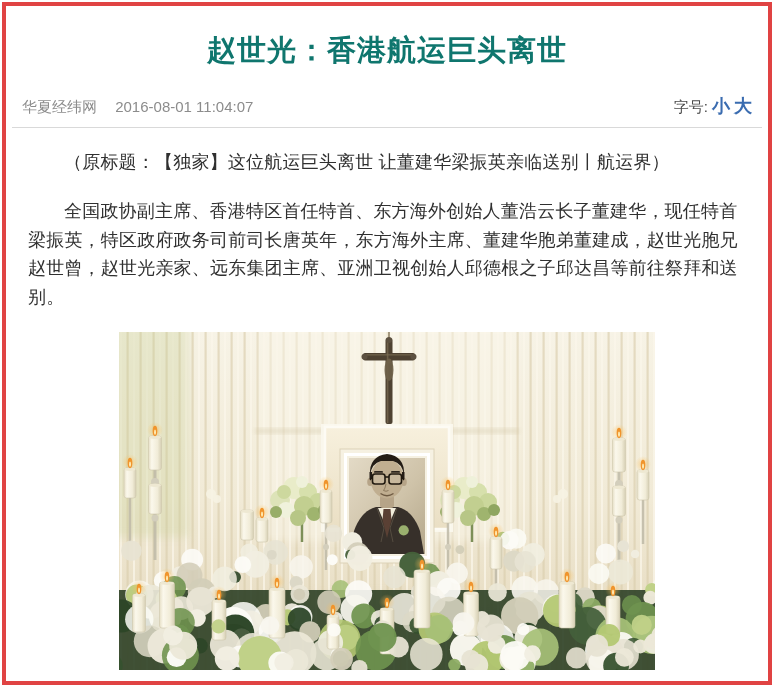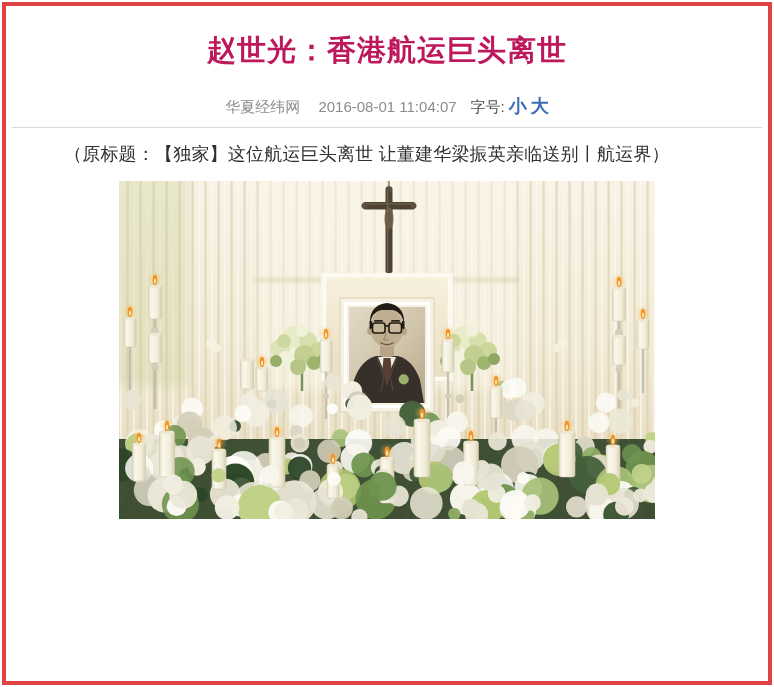--- a/index.html
+++ b/index.html
@@ -7,36 +7,36 @@
     width:774px;height:687px;position:relative;overflow:hidden;
     font-family:"Liberation Sans","DejaVu Sans",sans-serif;
   }
   .frame{
     position:absolute;top:2px;left:2px;width:762px;height:675px;
     border:4px solid #e04343;background:#ffffff;overflow:hidden;
   }
   .title{
     margin:25px 10px 0;text-align:center;
     font-family:"Liberation Serif","DejaVu Serif",serif;
-    font-size:29px;font-weight:700;color:#be185d;letter-spacing:1px;
+    font-size:29px;font-weight:700;color:#0f766e;letter-spacing:1px;
   }
   .meta{
-    margin:23px 16px 0 16px;display:flex;justify-content:center;
+    margin:23px 16px 0 16px;display:flex;justify-content:space-between;
     align-items:baseline;font-size:15px;color:#8c8c8c;
   }
   .meta-left span{margin-right:14px;}
   .meta-right{color:#4a4a4a;font-size:15px;}
   .meta-right a{
     color:#3a6cb0;font-size:18px;font-weight:700;text-decoration:none;
     margin-left:4px;cursor:pointer;
   }
   .divider{border-top:1px solid #d9d9d9;margin:9px 6px 0;height:0;}
   .article{padding:0 2px;}
   .article p{
-    margin:12px 20px;font-size:18px;line-height:1.6;color:#303030;
+    margin:20px 20px;font-size:18px;line-height:1.6;color:#303030;
     text-indent:2em;letter-spacing:0.2px;
   }
   figure.photo{
     margin:8px auto 0;width:536px;height:338px;position:relative;
     overflow:hidden;background:#efe9d6;
   }
   figure.photo svg{display:block;}
 </style>
 </head>
 <body>
@@ -52,20 +52,21 @@
     </div>
     <div class="meta-right">
       <span>字号:</span><a>小</a><a>大</a>
     </div>
   </div>
 
   <div class="divider"></div>
 
   <div class="article">
     <p>（原标题：【独家】这位航运巨头离世 让董建华梁振英亲临送别丨航运界）</p>
+    <p>全国政协副主席、香港特区首任特首、东方海外创始人董浩云长子董建华，现任特首梁振英，特区政府政务司前司长唐英年，东方海外主席、董建华胞弟董建成，赵世光胞兄赵世曾，赵世光亲家、远东集团主席、亚洲卫视创始人邱德根之子邱达昌等前往祭拜和送别。</p>
   </div>
 
   <figure class="photo">
     <svg id="scene" width="536" height="338" viewBox="0 0 536 338" xmlns="http://www.w3.org/2000/svg">
       <defs>
         <linearGradient id="curtG" x1="0" y1="0" x2="0" y2="1">
           <stop offset="0" stop-color="#f7f3e6"></stop>
             <stop offset="0.5" stop-color="#f1ead6"></stop>
           <stop offset="0.78" stop-color="#e9dfc6"></stop>
             <stop offset="1" stop-color="#dfd4b8"></stop>

